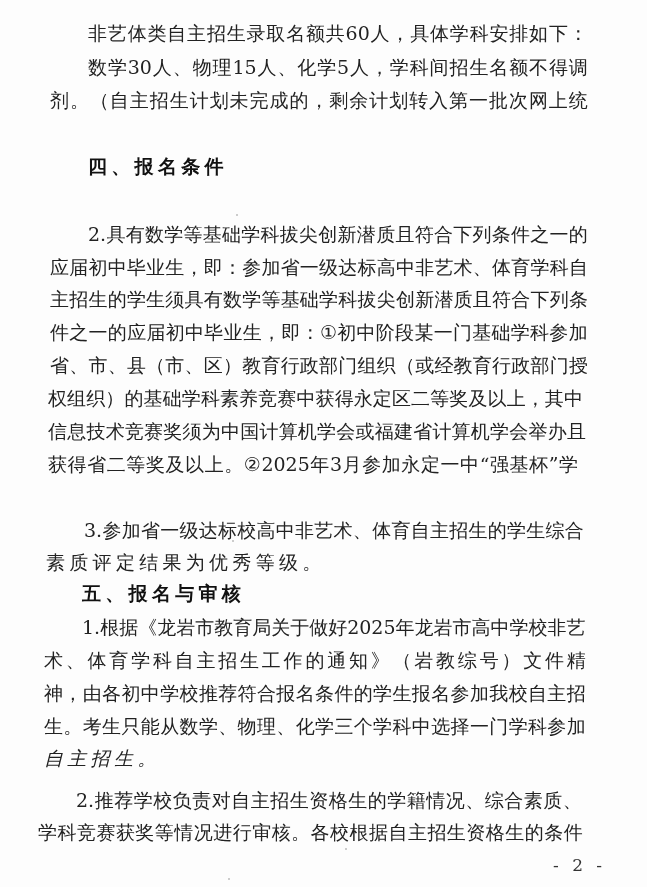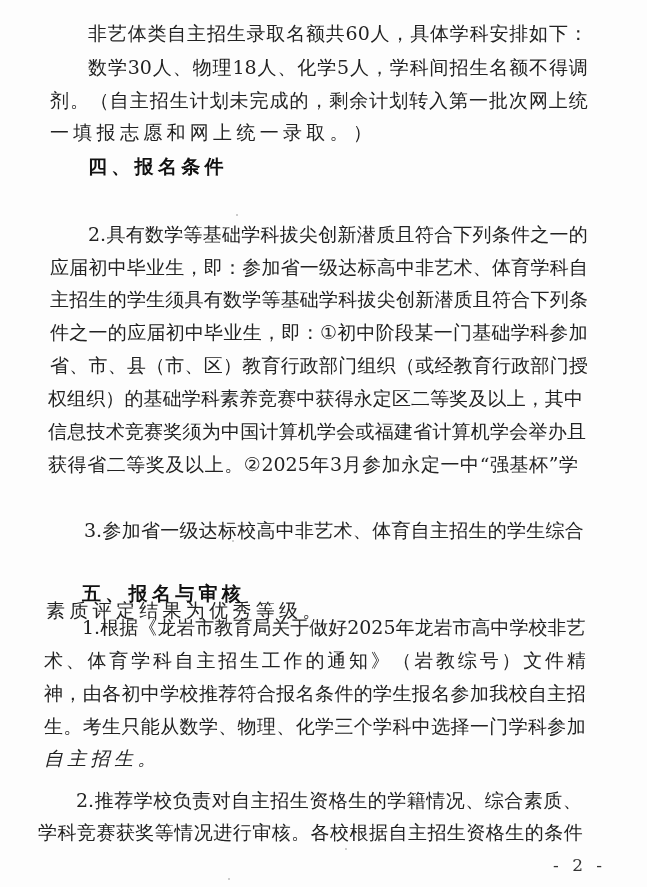--- a/index.html
+++ b/index.html
@@ -92,21 +92,21 @@
       <span>：</span>
     </div>
   <div class="line" style="left:88px; top:52px; width:500px;">
       <span>数</span>
       <span>学</span>
       <span>30</span>
       <span>人</span>
       <span>、</span>
       <span>物</span>
       <span>理</span>
-      <span>18</span>
+      <span>15</span>
       <span>人</span>
       <span>、</span>
       <span>化</span>
       <span>学</span>
       <span>5</span>
       <span>人</span>
       <span>，</span>
       <span>学</span>
       <span>科</span>
       <span>间</span>
@@ -140,21 +140,20 @@
       <span>转</span>
       <span>入</span>
       <span>第</span>
       <span>一</span>
       <span>批</span>
       <span>次</span>
       <span>网</span>
       <span>上</span>
       <span>统</span>
     </div>
-  <div class="line free" style="left:50px; top:117px;">一填报志愿和网上统一录取。）</div>
 
   <div class="line free heading" style="left:88px; top:152px;">四、报名条件</div>
 
   <div class="line" style="left:88px; top:219px; width:500px;">
       <span>2.</span>
       <span>具</span>
       <span>有</span>
       <span>数</span>
       <span>学</span>
       <span>等</span>
@@ -409,21 +408,21 @@
       <span>自</span>
       <span>主</span>
       <span>招</span>
       <span>生</span>
       <span>的</span>
       <span>学</span>
       <span>生</span>
       <span>综</span>
       <span>合</span>
     </div>
-  <div class="line free" style="left:46px; top:547px;margin-top:48px;">素质评定结果为优秀等级。</div>
+  <div class="line free" style="left:46px; top:547px;">素质评定结果为优秀等级。</div>
 
   <div class="line free heading" style="left:82px; top:579px;">五、报名与审核</div>
 
   <div class="line" style="left:82px; top:612px; width:502px;">
       <span>1.</span>
       <span>根</span>
       <span>据</span>
       <span>《</span>
       <span>龙</span>
       <span>岩</span>

